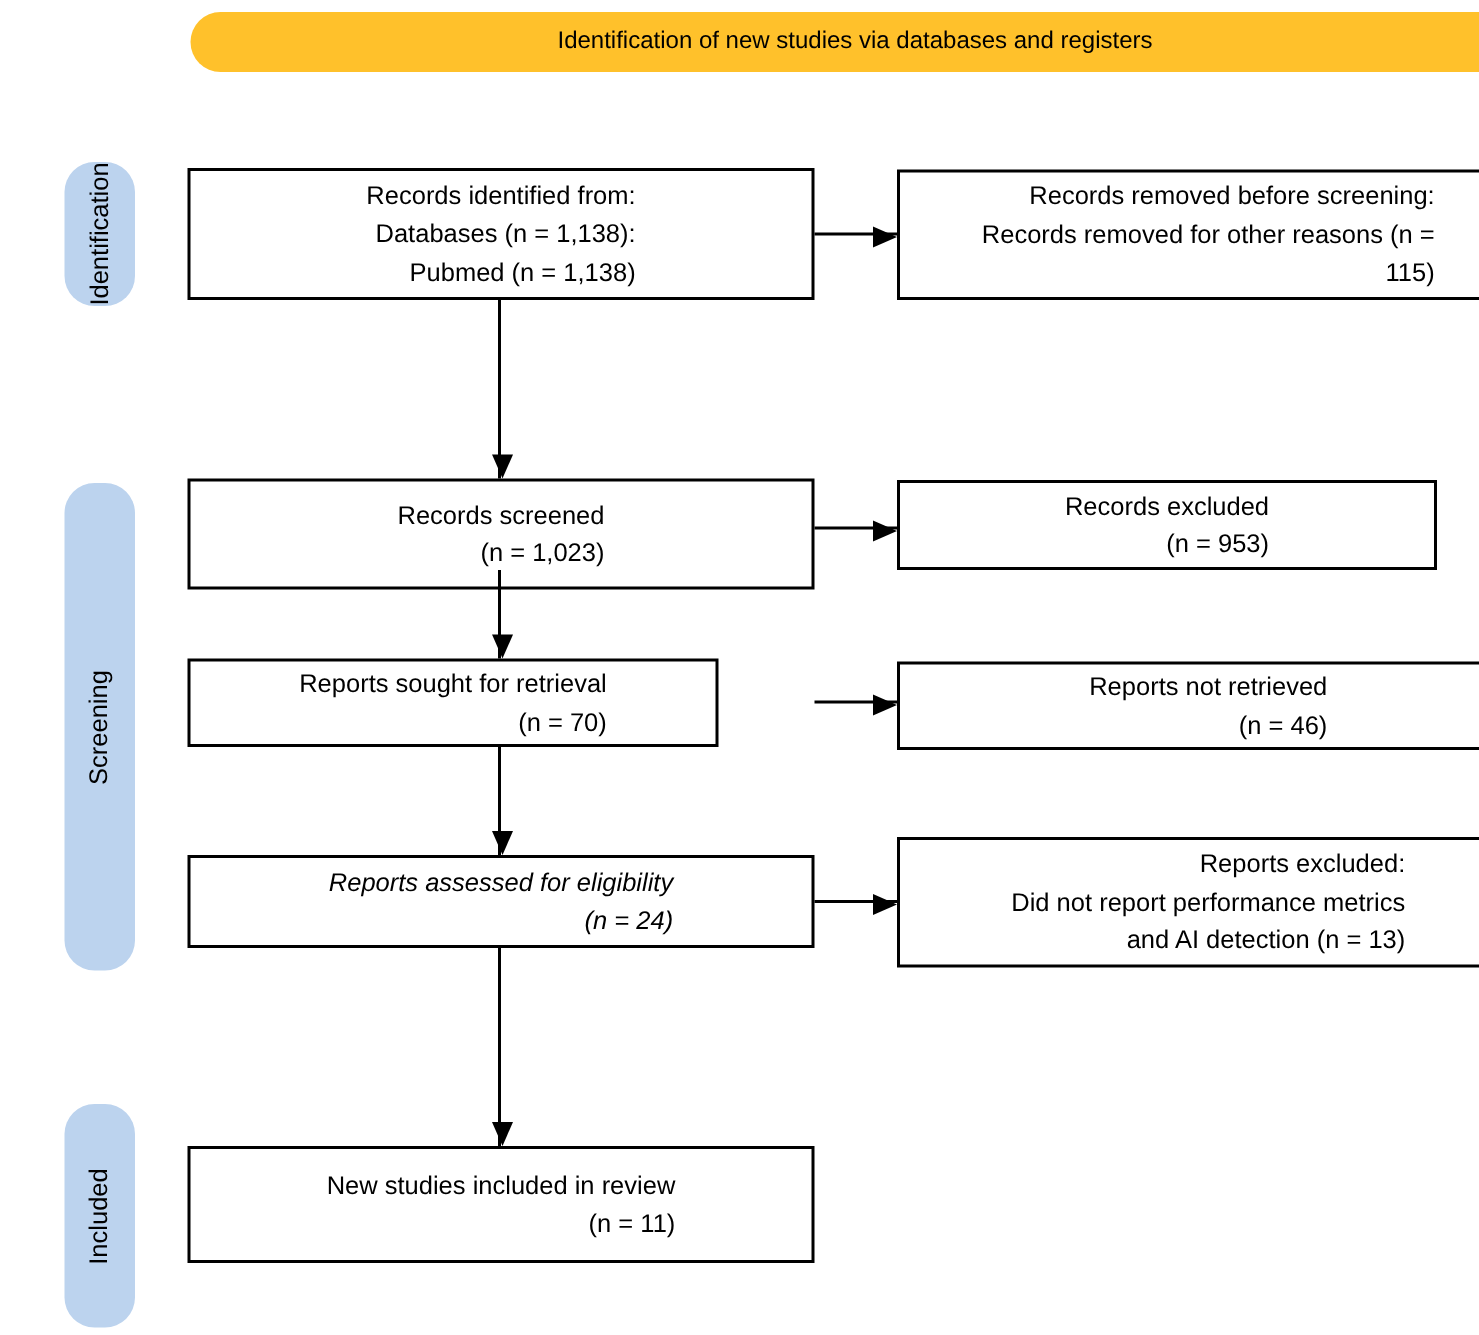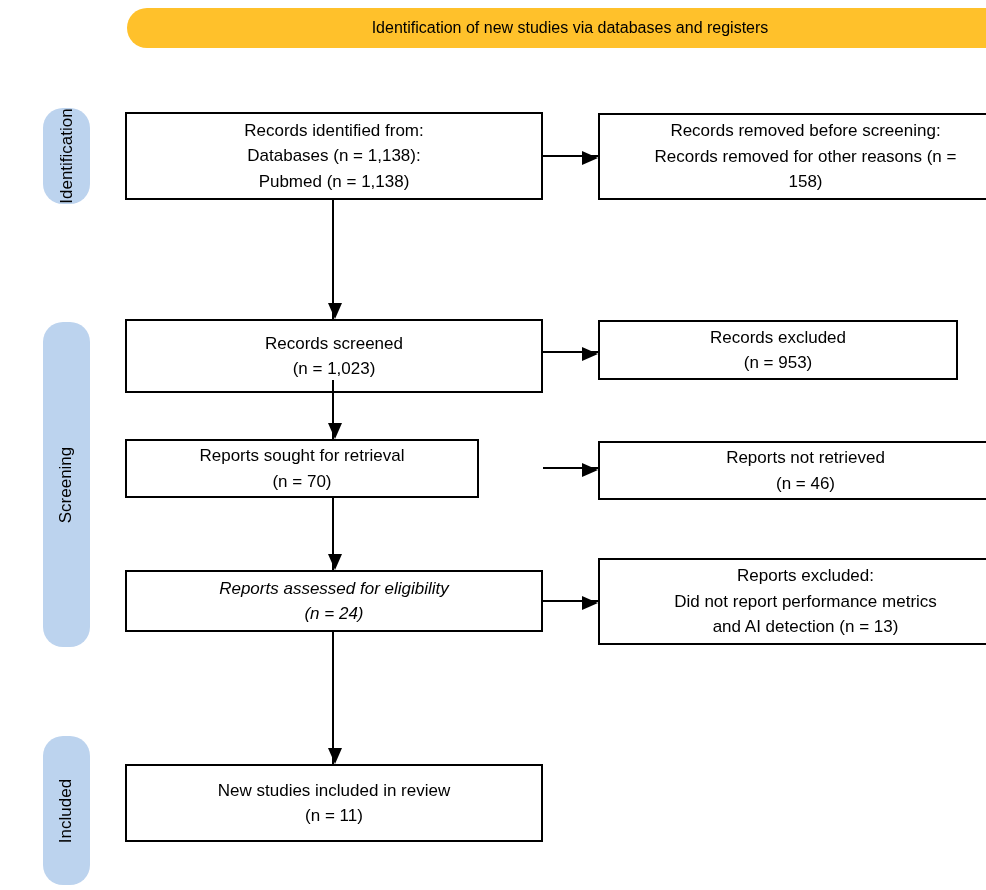--- a/index.html
+++ b/index.html
@@ -48,21 +48,21 @@
   #stage-included       { left: 8px; top: 736px; width: 47px; height: 149px; }
   
   .box {
     position: absolute;
     box-sizing: border-box;
     background: #ffffff;
     border: 2px solid #000000;
     display: flex;
     align-items: center;
     justify-content: center;
-    text-align: center;
+    text-align: right;
     font-size: 17px;
     line-height: 1.5;
     padding: 2px 28px;
   }
   .box span { white-space: pre-line; }
   #box-records-identified    { left: 90px;  top: 112px; width: 418px; height: 88px; }
   #box-records-removed       { left: 563px; top: 113px; width: 415px; height: 87px; }
   #box-records-screened      { left: 90px;  top: 319px; width: 418px; height: 74px; }
   #box-records-excluded      { left: 563px; top: 320px; width: 360px; height: 60px; }
   #box-reports-sought        { left: 90px;  top: 439px; width: 354px; height: 59px; }
@@ -128,21 +128,21 @@
   </div>
 
   <div class="box" id="box-records-identified">
     <span>Records identified from:
 Databases (n = 1,138):
 Pubmed (n = 1,138)</span>
   </div>
   <div class="box" id="box-records-removed">
     <span>Records removed before screening:
 Records removed for other reasons (n =
-158)</span>
+115)</span>
   </div>
   <div class="box" id="box-records-screened">
     <span>Records screened
 (n = 1,023)</span>
   </div>
   <div class="box" id="box-records-excluded">
     <span>Records excluded
 (n = 953)</span>
   </div>
   <div class="box" id="box-reports-sought">

